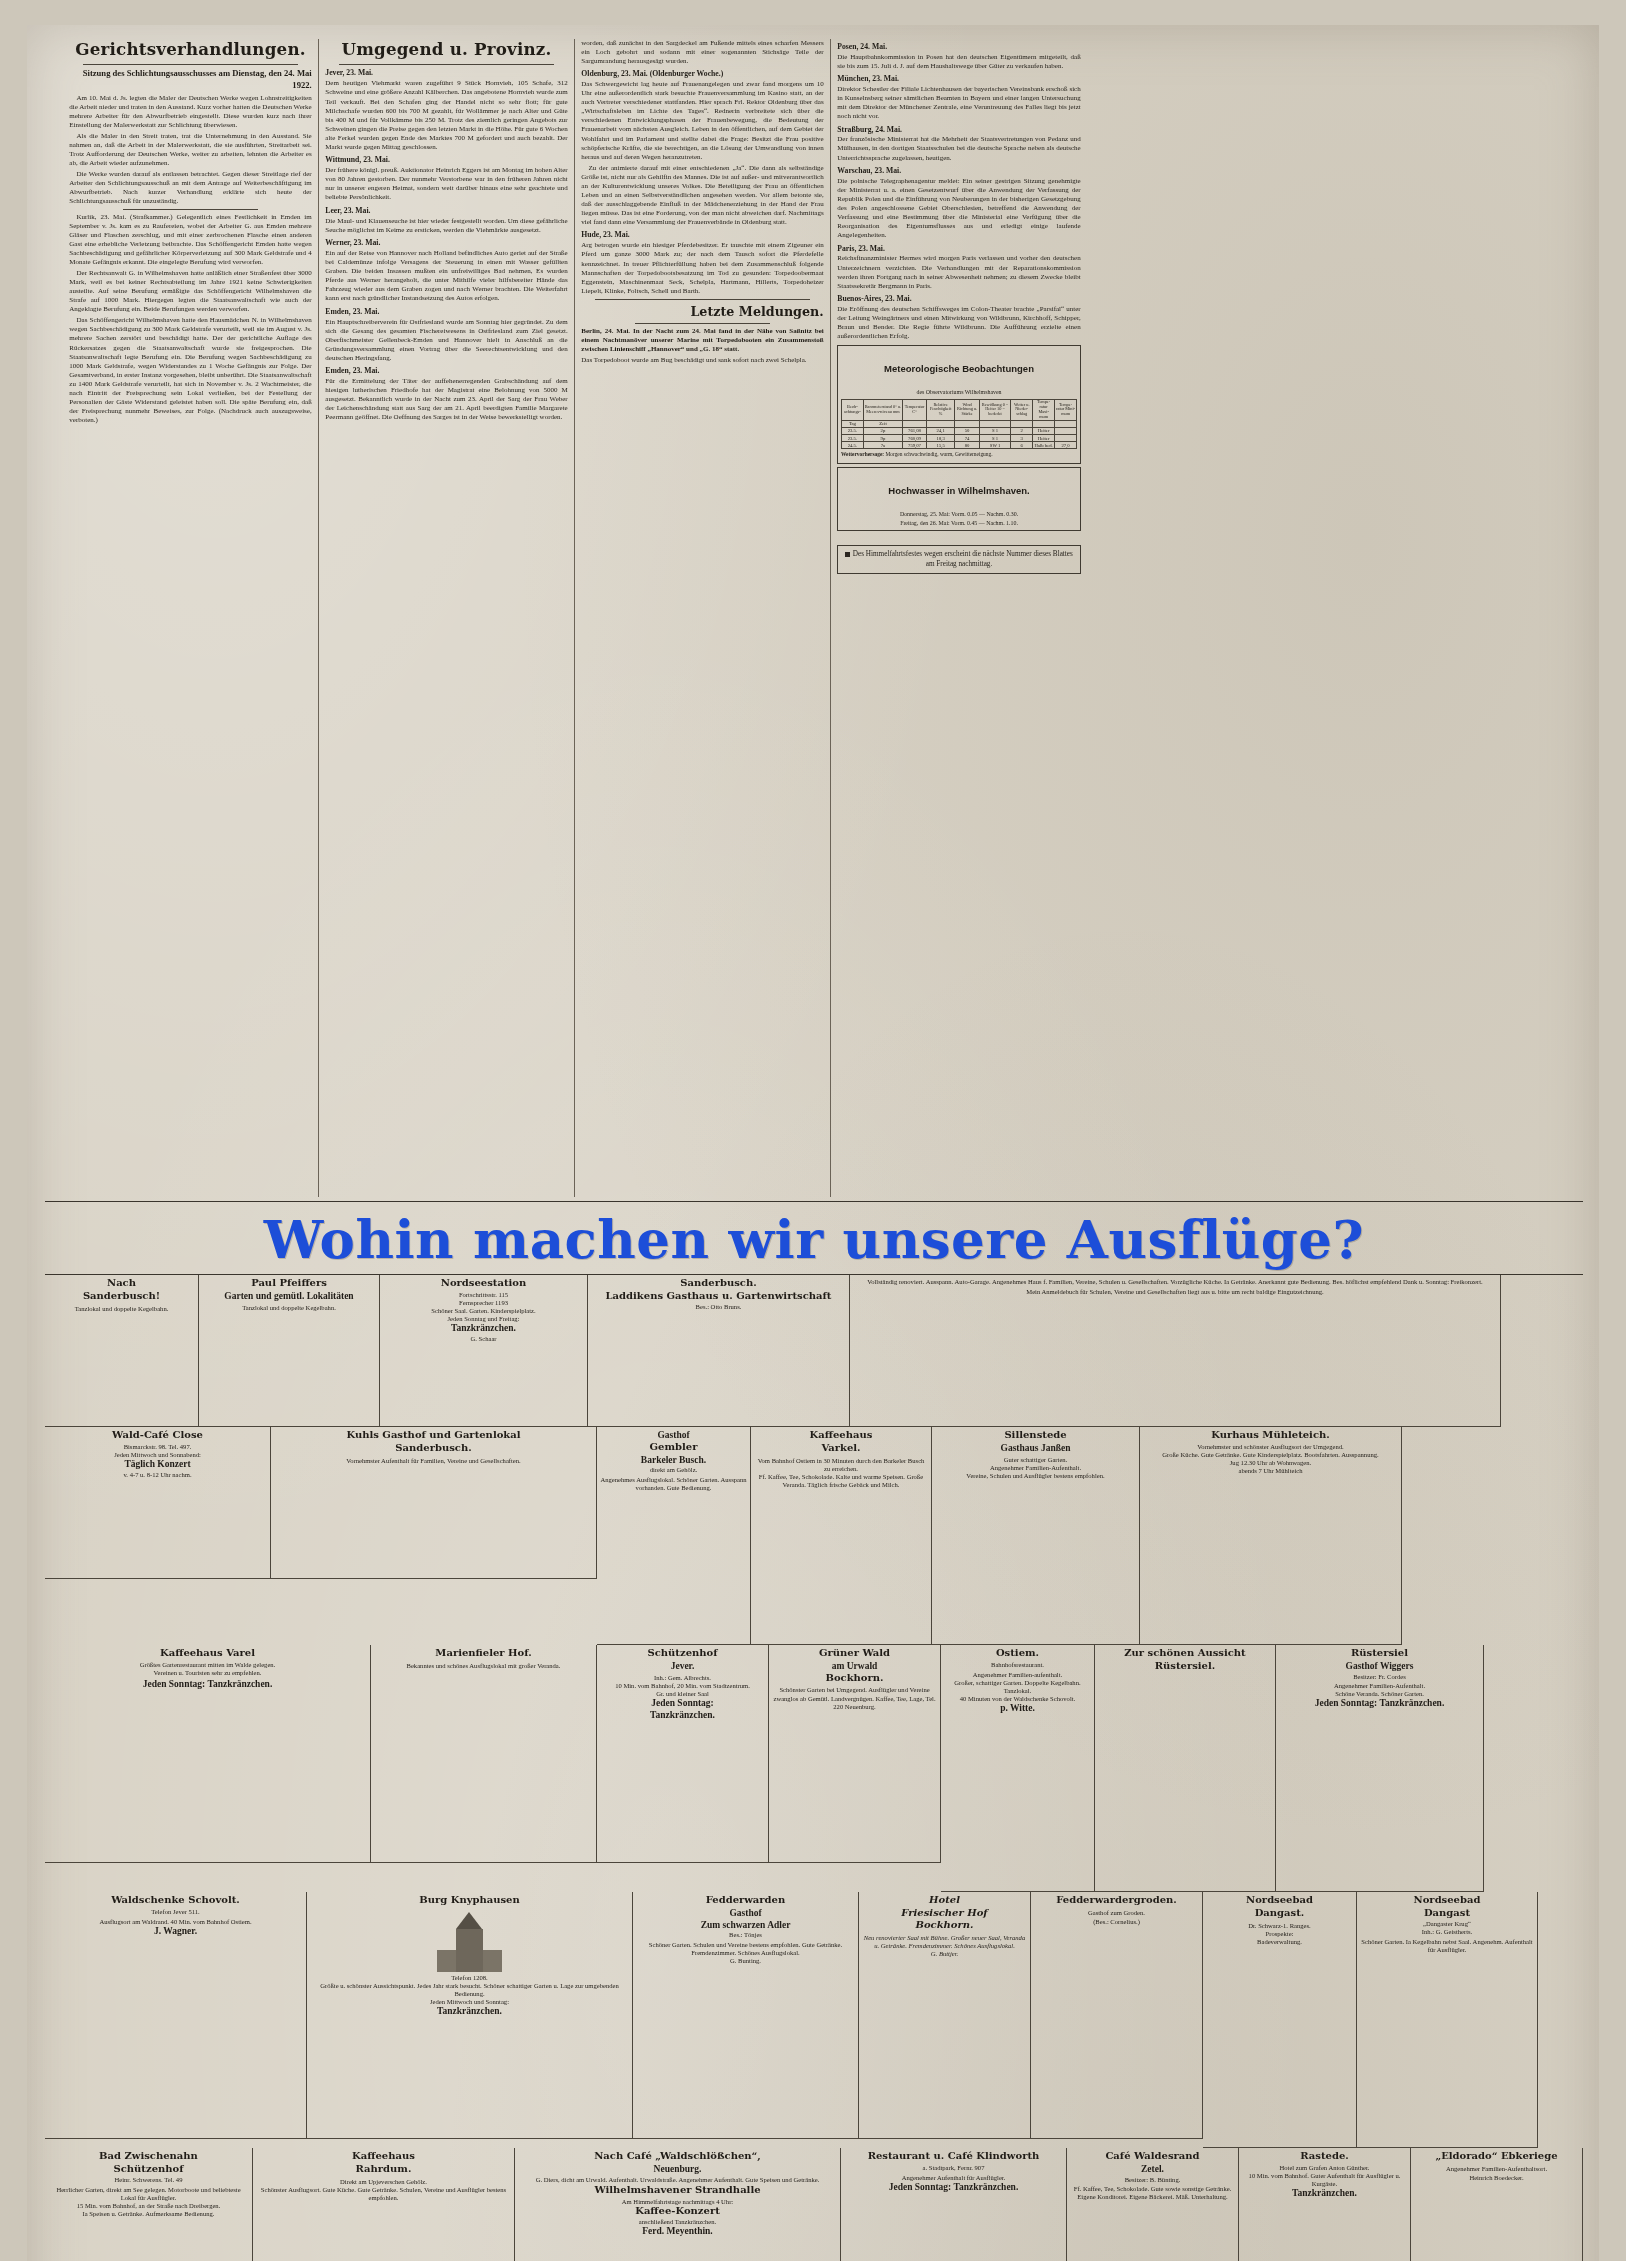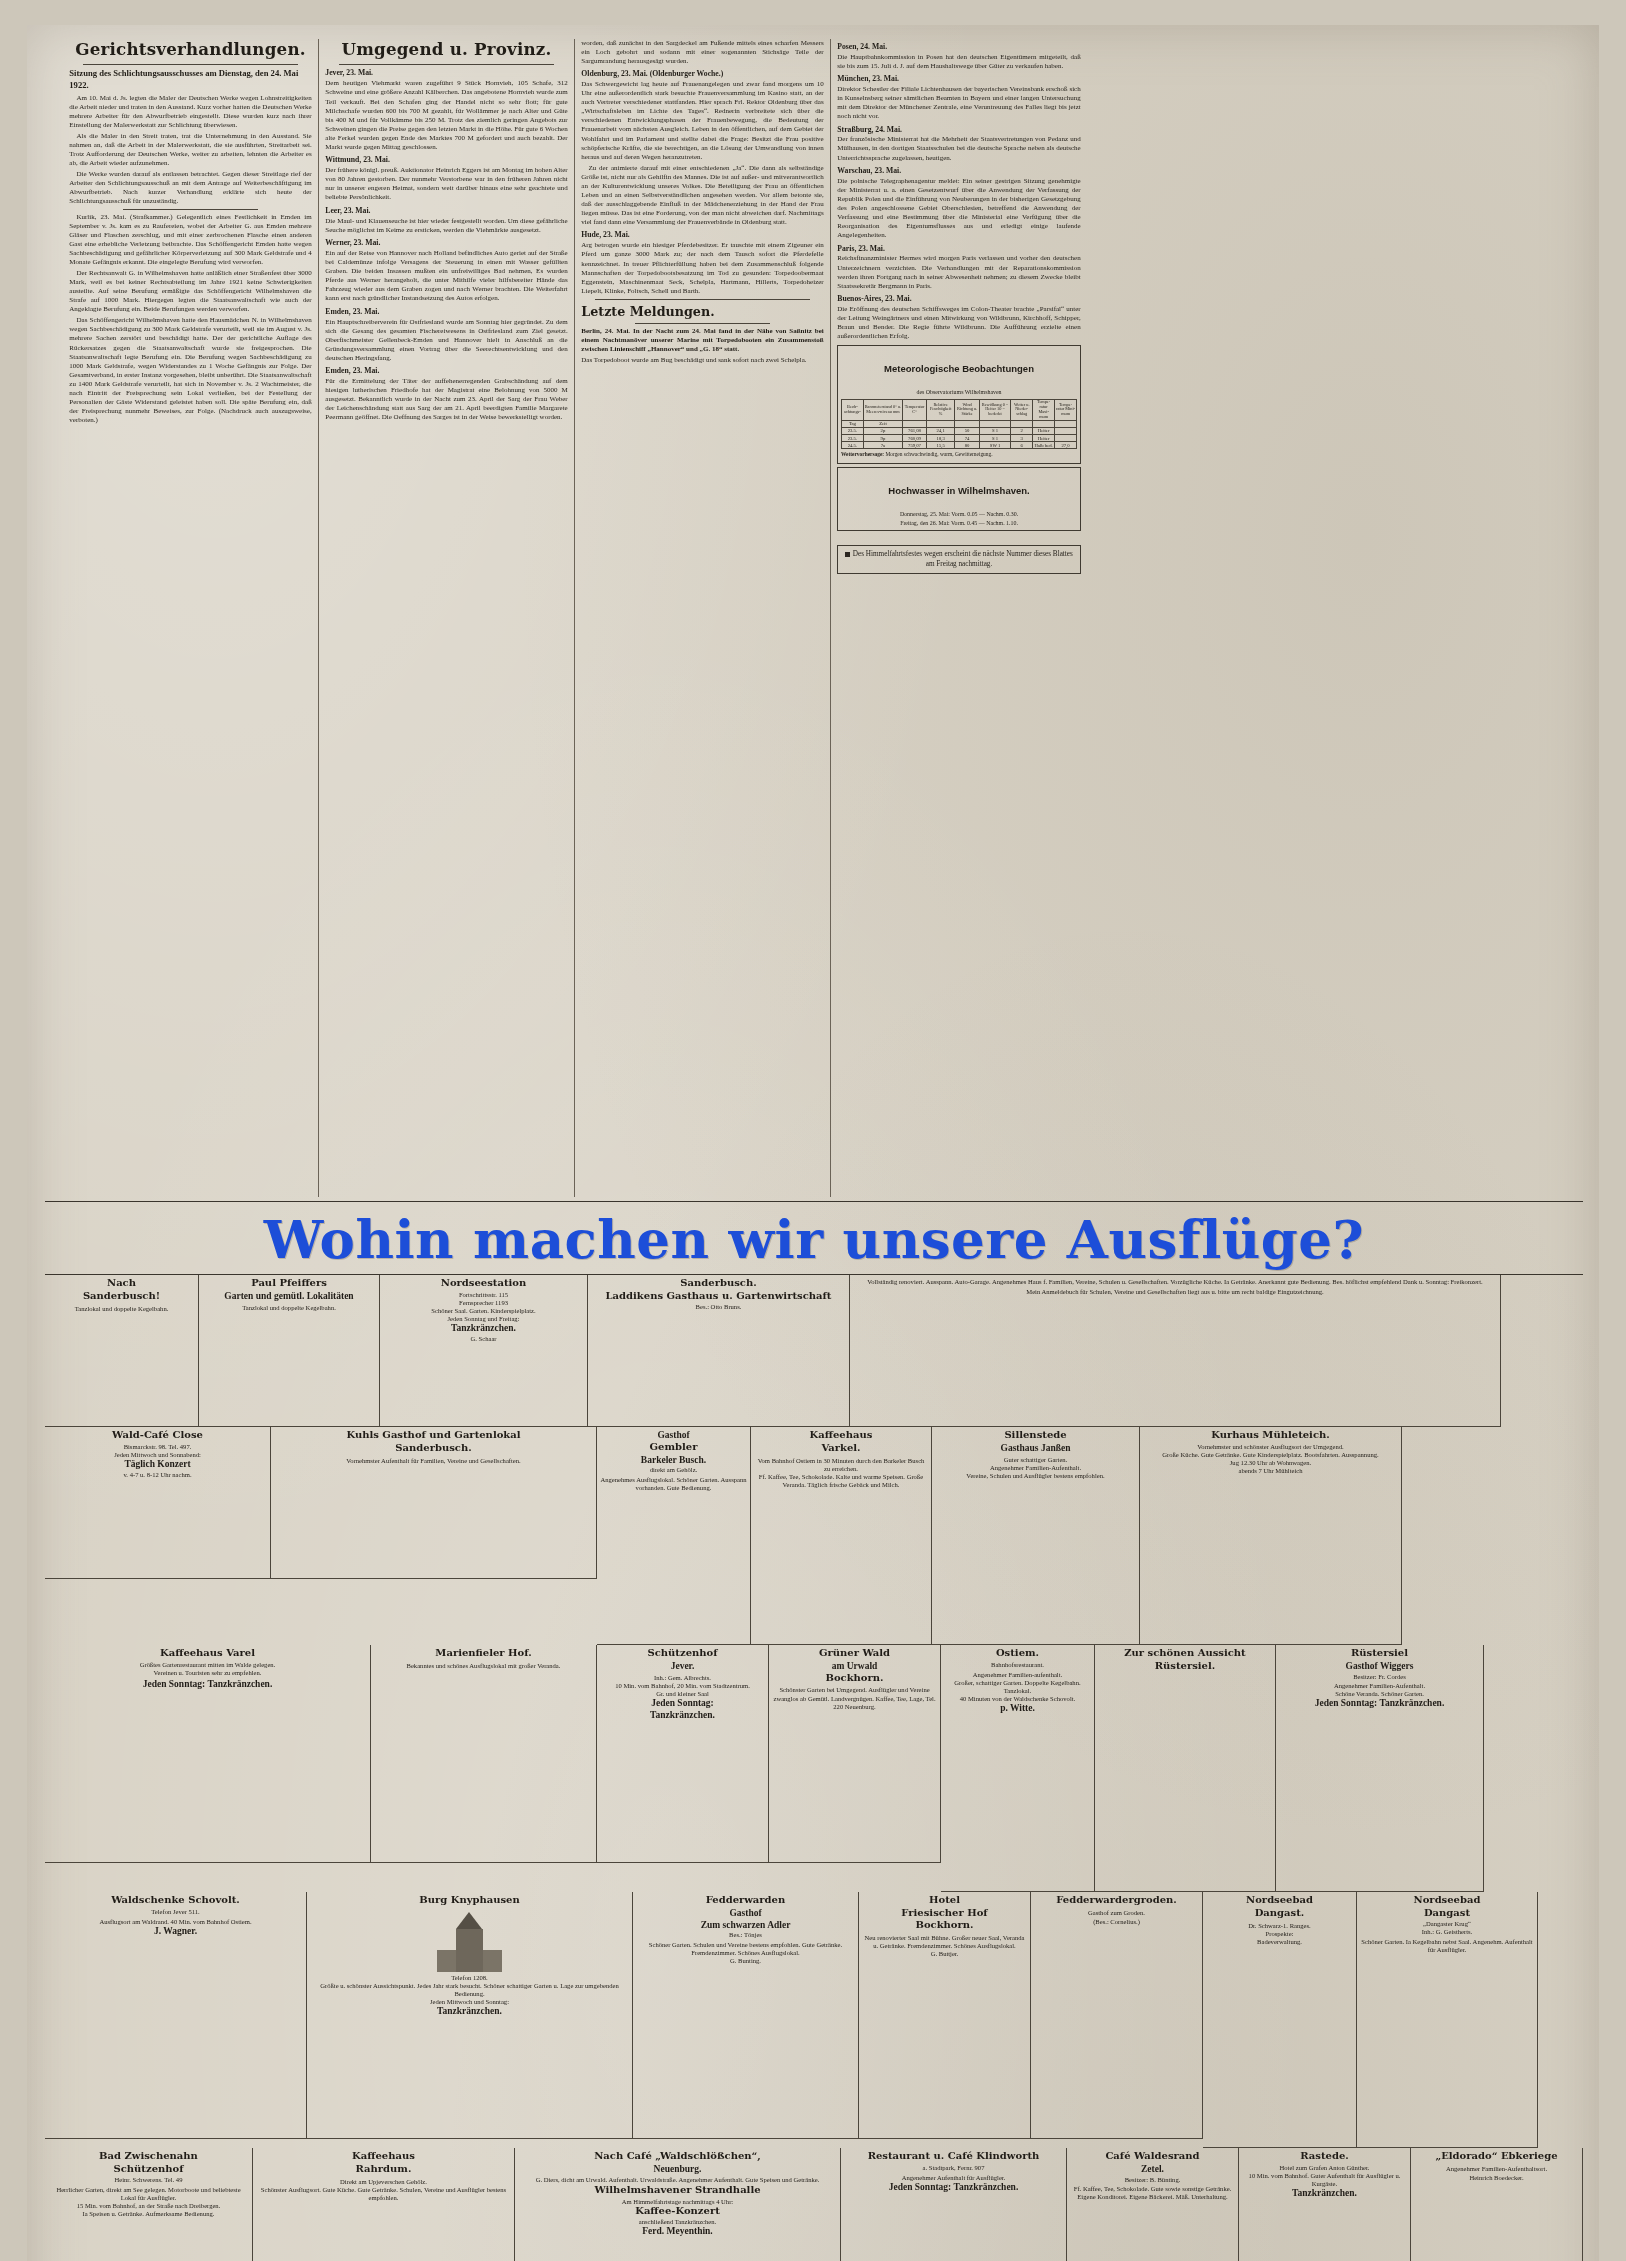--- a/index.html
+++ b/index.html
@@ -41,21 +41,21 @@
   }
   .col:last-child{border-right:none;}
   .col p{margin:0 0 1.8px 0; text-indent:7.2px;}
   .col p.noind{text-indent:0;}
   h1.secthead{
     font-family:"DejaVu Serif", serif;
     font-size:16.7px;font-weight:bold;margin:0 0 3.6px 0;text-align:center;
     letter-spacing:0.2px;
   }
   h2.subhead{
-    font-size:8.6px;font-weight:bold;margin:2.7px 0 2.7px 0;text-align:left;
+    font-size:8.6px;font-weight:bold;margin:2.7px 0 2.7px 0;text-align:right;
   }
   h3.place{
     font-size:7.7px;font-weight:bold;margin:3.2px 0 0.9px 0;
   }
   .rule{border:0;border-top:0.9px solid #4b453b;margin:3.6px 13.6px;}
   .smallrule{border:0;border-top:0.5px solid #4b453b;margin:2.7px 54px;}
   .center{text-align:center;}
   .bold{font-weight:bold;}
 
   
@@ -407,21 +407,21 @@
           </div>
           <div class="ad" style="width: 226px; height: 247px;">
             <div class="t1">Fedderwarden</div>
             <div class="t2">Gasthof</div>
             <div class="t2">Zum schwarzen Adler</div>
             <div class="t3">Bes.: Tönjes</div>
             <div class="sp"></div>
             <div class="t3">Schöner Garten. Schulen und Vereine bestens empfohlen. Gute Getränke. Fremdenzimmer. Schönes Ausflugslokal.</div>
             <div class="t3">G. Bunting.</div>
           </div>
-          <div class="ad" style="width: 172px; height: 247px;">
+          <div class="ad" style="width: 172px; height: 247px; font-style: italic;">
             <div class="t1">Hotel</div>
             <div class="t1">Friesischer Hof</div>
             <div class="t1">Bockhorn.</div>
             <div class="sp"></div>
             <div class="t3">Neu renovierter Saal mit Bühne. Großer neuer Saal, Veranda u. Getränke. Fremdenzimmer. Schönes Ausflugslokal.</div>
             <div class="t3">G. Buttjer.</div>
           </div>
           <div class="ad" style="width: 172px; height: 247px;">
             <div class="t1">Fedderwardergroden.</div>
             <div class="sp"></div>

